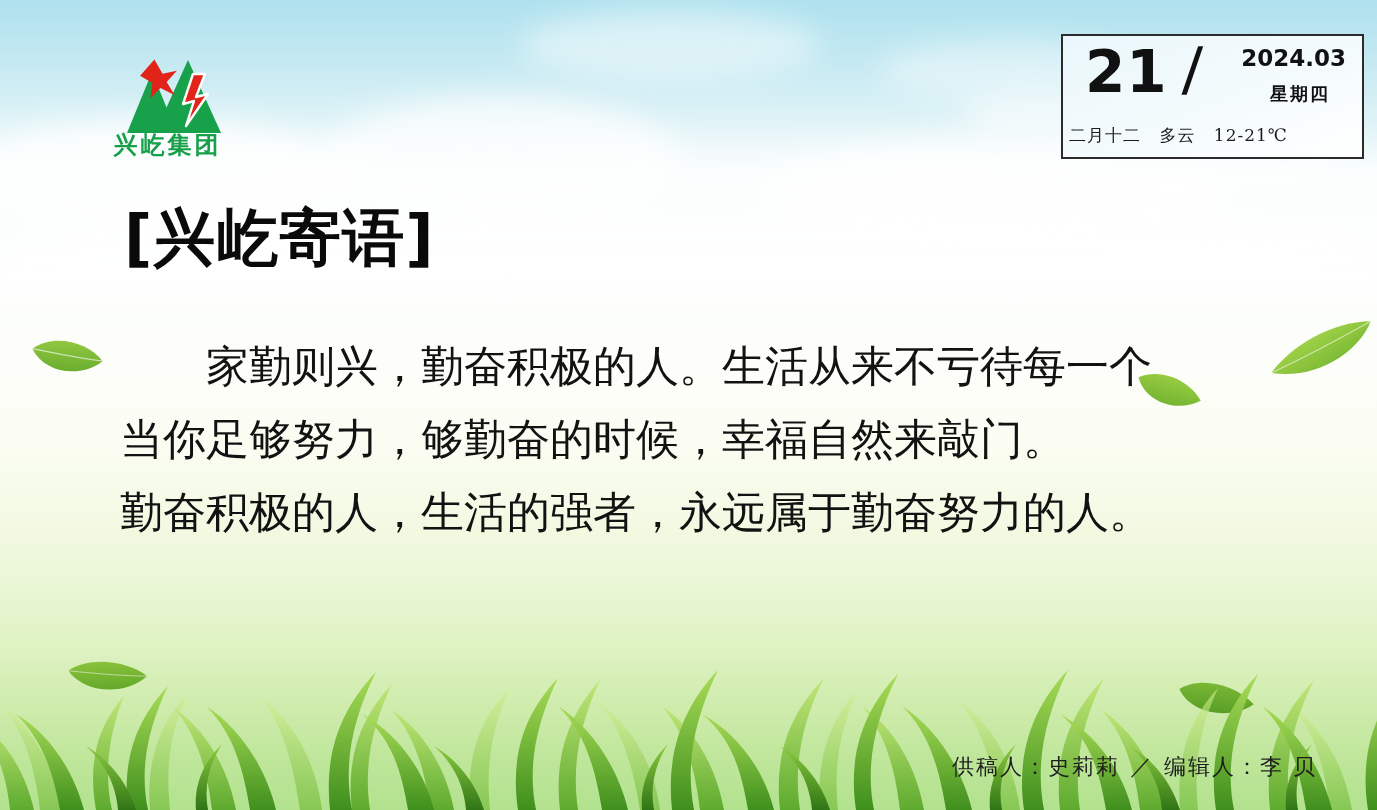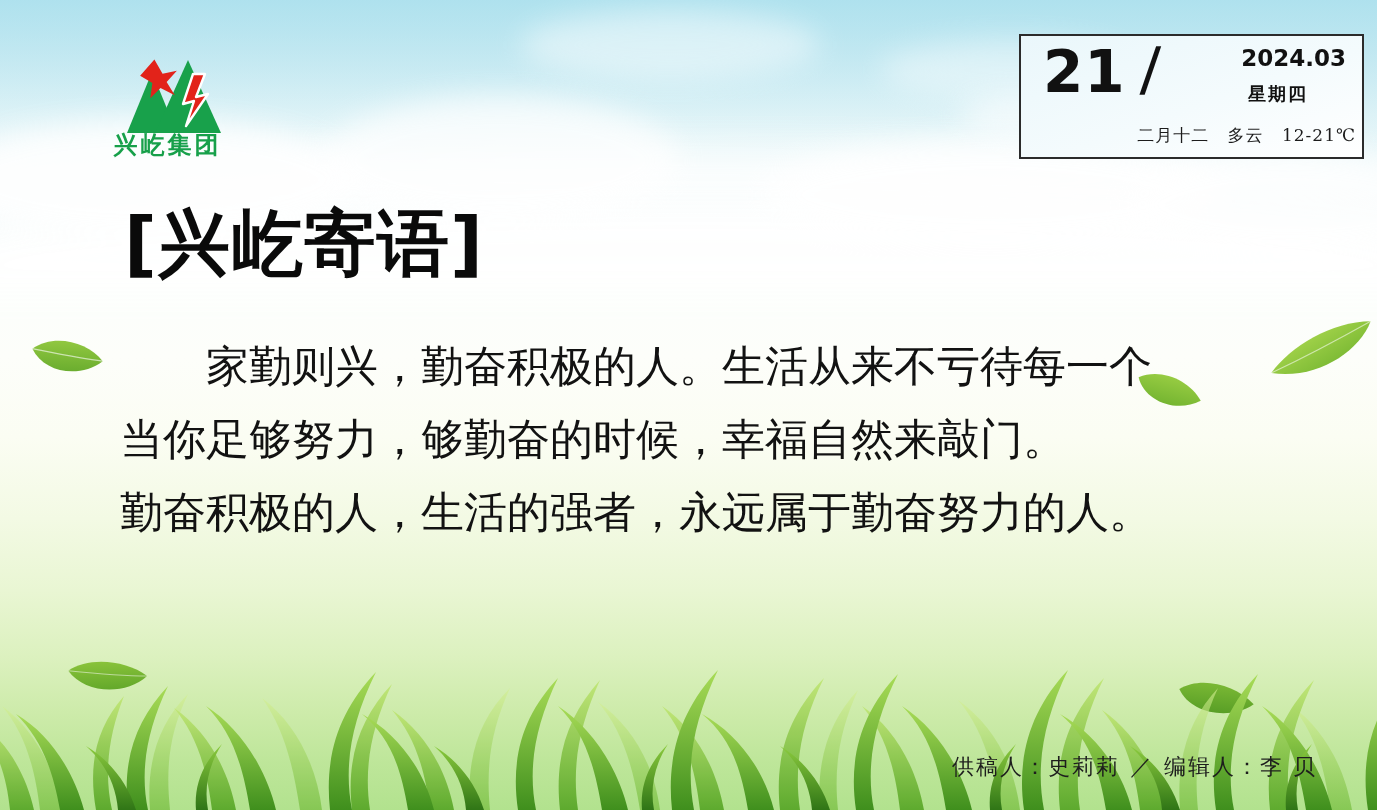--- a/index.html
+++ b/index.html
@@ -77,21 +77,21 @@
     letter-spacing: 3px;
     font-family: "DejaVu Sans", "Liberation Sans", sans-serif;
     margin-top: 24px;
   }
 
   
   .date-card {
     position: absolute;
     right: 13px;
     top: 34px;
-    width: 345px;
+    width: 303px;
     height: 125px;
     border: 2px solid #2b2b2b;
     background: linear-gradient(to bottom right, #eaf7fb 0%, #f4fbfd 55%, #ffffff 100%);
     box-sizing: border-box;
   }
   .date-row1 {
     position: absolute;
     left: 0; right: 0; top: 3px;
     height: 68px;
   }
@@ -122,46 +122,46 @@
     right: 16px;
     top: 6px;
     font-size: 23px;
     font-weight: bold;
     color: #111111;
     letter-spacing: 0px;
     font-family: "DejaVu Sans", "Liberation Sans", sans-serif;
   }
   .date-weekday {
     position: absolute;
-    right: 54px;
+    right: 32px;
     top: 43px;
     font-size: 18px;
     font-weight: bold;
     color: #111111;
     letter-spacing: 2px;
     font-family: "DejaVu Sans", "Liberation Sans", sans-serif;
   }
   .date-row2 {
     position: absolute;
     left: 0; right: 0;
     bottom: 10px;
-    text-align: right;
+    text-align: left;
     font-size: 17px;
     color: #1c1c1c;
     letter-spacing: 1px;
     font-family: "DejaVu Serif", "Liberation Serif", serif;
   }
   .date-row2 .seg { margin: 0 6px; }
 
   
   .title {
     position: absolute;
     left: 124px;
     top: 196px;
-    font-size: 72px;
+    font-size: 62px;
     font-weight: bold;
     color: #0a0a0a;
     letter-spacing: 1px;
     font-family: "DejaVu Sans", "Liberation Sans", sans-serif;
   }
 
   
   .body-copy {
     position: absolute;
     left: 120px;

